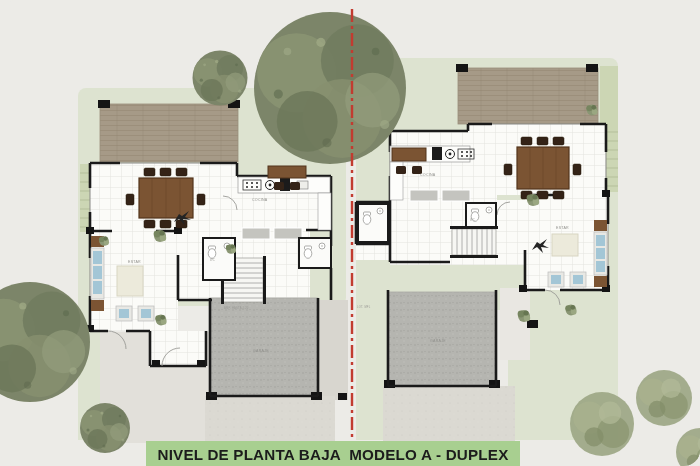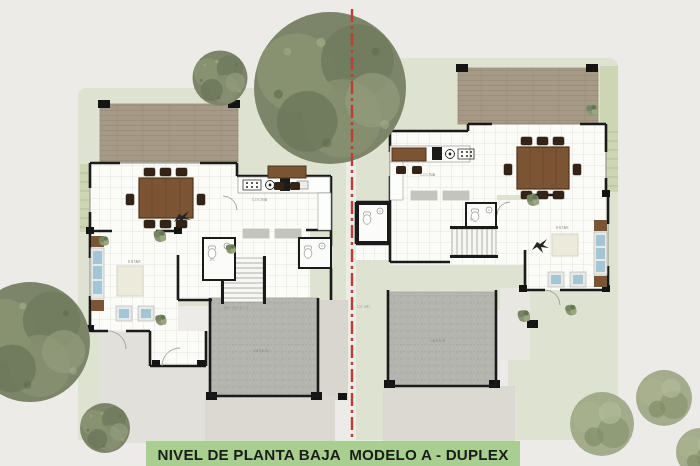--- a/index.html
+++ b/index.html
@@ -1,17 +1,17 @@
 <!DOCTYPE html>
 <html><head>
 <meta charset="utf-8">
 <style>
   html,body{margin:0;padding:0;background:#ecebe7;}
   .stage{position:relative;width:700px;height:466px;background:#ecebe7;overflow:hidden;
-         font-family:"Liberation Sans",sans-serif;}
+         font-family:"Liberation Sans",sans-serif;border-radius:16px;}
   svg{position:absolute;inset:0;display:block;}
   text{font-family:"Liberation Sans",sans-serif;}
   .room-label{fill:#90908c;font-size:3.6px;letter-spacing:.25px;}
   .micro-label{fill:#9a9a96;font-size:2.7px;letter-spacing:.2px;}
   .banner-text{font-weight:bold;font-size:15.2px;letter-spacing:.2px;white-space:pre;}
 </style>
 </head>
 <body>
 
 <div class="stage">

